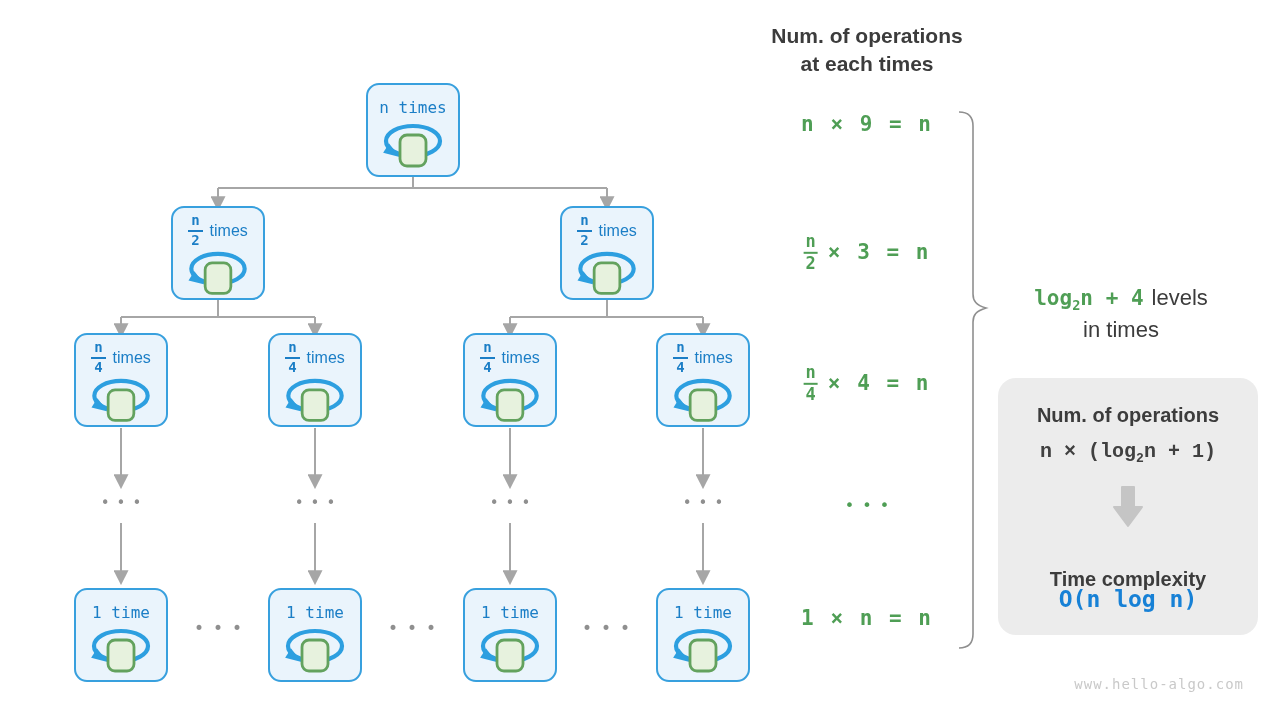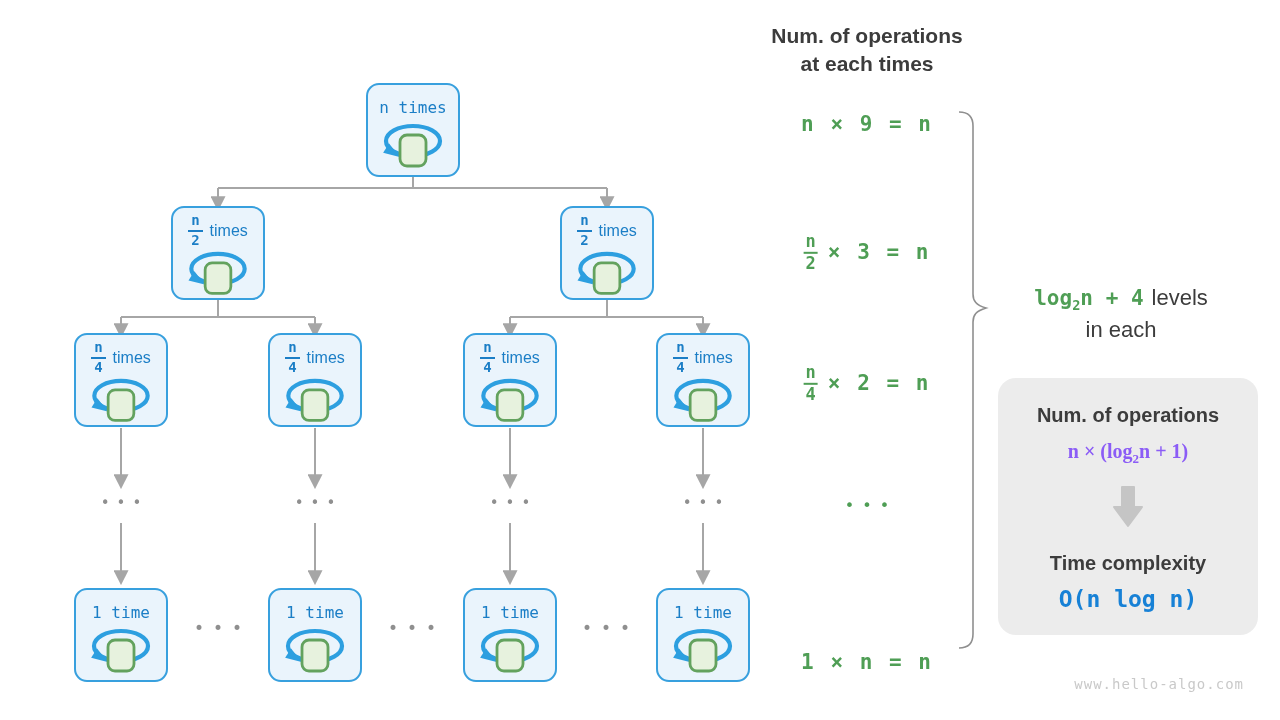--- a/index.html
+++ b/index.html
@@ -47,22 +47,22 @@
   .note .green{color:#4f9e55;font-family:"DejaVu Sans Mono",monospace;font-weight:700;font-size:21px;}
   .note .green sub{font-size:0.65em;}
   .note .note-dark{margin-left:8px;}
 
   
   .summary{position:absolute;left:998px;top:378px;width:260px;height:257px;z-index:2;
            background:#ececec;border-radius:18px;}
   .summary > *{position:absolute;left:50%;transform:translateX(-50%);white-space:nowrap;}
   .sum-title{color:#3c3c3c;font-weight:700;font-size:20px;}
   .sum-title.t1{top:26px;}
-  .sum-title.t2{top:174px;}
-  .sum-formula{top:62px;color:#8b5cf6;font-family:Liberation Serif, serif;font-weight:700;font-size:20px;}
+  .sum-title.t2{top:190px;}
+  .sum-formula{top:62px;color:#404040;font-family:Liberation Mono, monospace;font-weight:700;font-size:20px;}
   .sum-formula sub{font-size:0.65em;}
   .sum-arrow{top:108px;}
   .sum-complexity{top:208px;color:#1781d6;font-family:"DejaVu Sans Mono",monospace;font-weight:700;font-size:23px;}
 
   .watermark{position:absolute;right:36px;top:676px;z-index:2;color:#c9c9c9;
              font-family:"DejaVu Sans Mono",monospace;font-size:14px;letter-spacing:1px;}
 
   
   .loop-ellipse{fill:none;stroke:#2d9fe0;stroke-width:4.2;}
   .loop-arrowhead{fill:#2d9fe0;}
@@ -264,30 +264,30 @@
 
   <div class="op-row" style="top:124px">n × 9 = n</div>
 
   <div class="op-row" style="top:252px">
     <span class="gfrac"><span class="num">n</span><span>2</span></span>
     <span class="grest">× 3 = n</span>
   </div>
 
   <div class="op-row" style="top:383px">
     <span class="gfrac"><span class="num">n</span><span>4</span></span>
-    <span class="grest">× 2 = n</span>
+    <span class="grest">× 4 = n</span>
   </div>
 
   <div class="dots green" style="left:867px;top:505px">•••</div>
 
-  <div class="op-row" style="top:662px">1 × n = n</div>
+  <div class="op-row" style="top:618px">1 × n = n</div>
 
   <div class="note">
     <div><span class="green"><span>log</span><sub>2</sub><span>n + 4</span></span><span class="note-dark">levels</span></div>
-    <div>in each</div>
+    <div>in times</div>
   </div>
 
   <div class="summary">
     <div class="sum-title t1">Num. of operations</div>
     <div class="sum-formula"><span>n × (log</span><sub>2</sub><span>n + 1)</span></div>
     <svg class="sum-arrow" width="32" height="42" viewBox="0 0 32 42">
       <polygon points="10,1 22,1 22,21 30,21 16,40 2,21 10,21" fill="#c5c5c5" stroke="#c5c5c5" stroke-width="2" stroke-linejoin="round"></polygon>
     </svg>
     <div class="sum-title t2">Time complexity</div>
     <div class="sum-complexity">O(n log n)</div>

